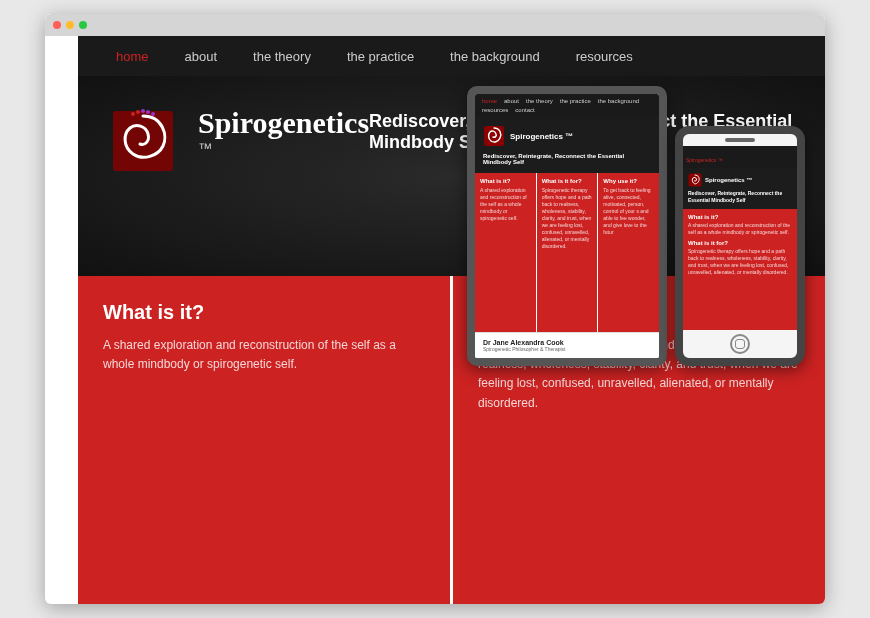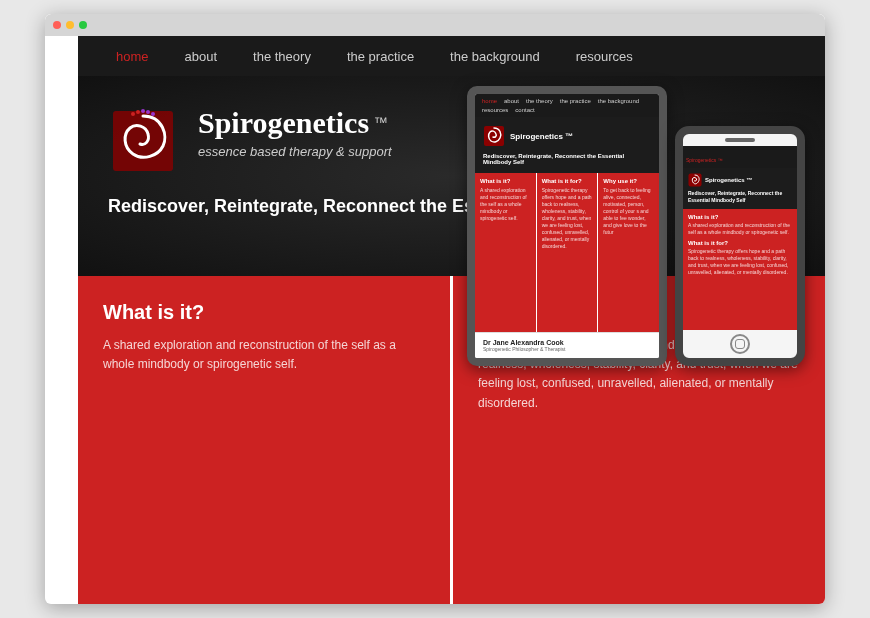--- a/index.html
+++ b/index.html
@@ -74,21 +74,20 @@
     }
 
     
     .hero {
       background: #1c1c1c;
       background-image: radial-gradient(ellipse at center, #2a2a2a 0%, #111 100%);
       padding: 30px 30px 20px 30px;
       position: relative;
       min-height: 200px;
       display: flex;
-      flex-direction: column;
     }
 
     .hero-top {
       display: flex;
       align-items: flex-start;
       margin-bottom: 15px;
     }
 
     .logo-spiral {
       width: 70px;
@@ -366,21 +365,20 @@
             <circle cx="40" cy="6" r="2" fill="#9933cc"></circle>
             <circle cx="45" cy="8" r="2" fill="#9933cc"></circle>
           </svg>
         </div>
 
         <div class="logo-text-area">
           <div>
             <span style="color:#fff; font-size:30px; font-weight:bold; font-family:Georgia,serif;">Spirogenetics</span>
             <span style="color:#ccc; font-size:14px; vertical-align:super;">™</span>
           </div>
-          <div style="color:#ccc; font-size:13px; font-style:italic; margin-top:4px;">essence based therapy &amp; support</div>
         </div>
       </div>
 
       <div class="hero-tagline">Rediscover, Reintegrate, Reconnect the Essential Mindbody Self</div>
 
       <div class="hero-devices">
 
         <div class="tablet-mockup">
           <div class="tablet-nav">
             <span class="tablet-nav-item active">home</span>

